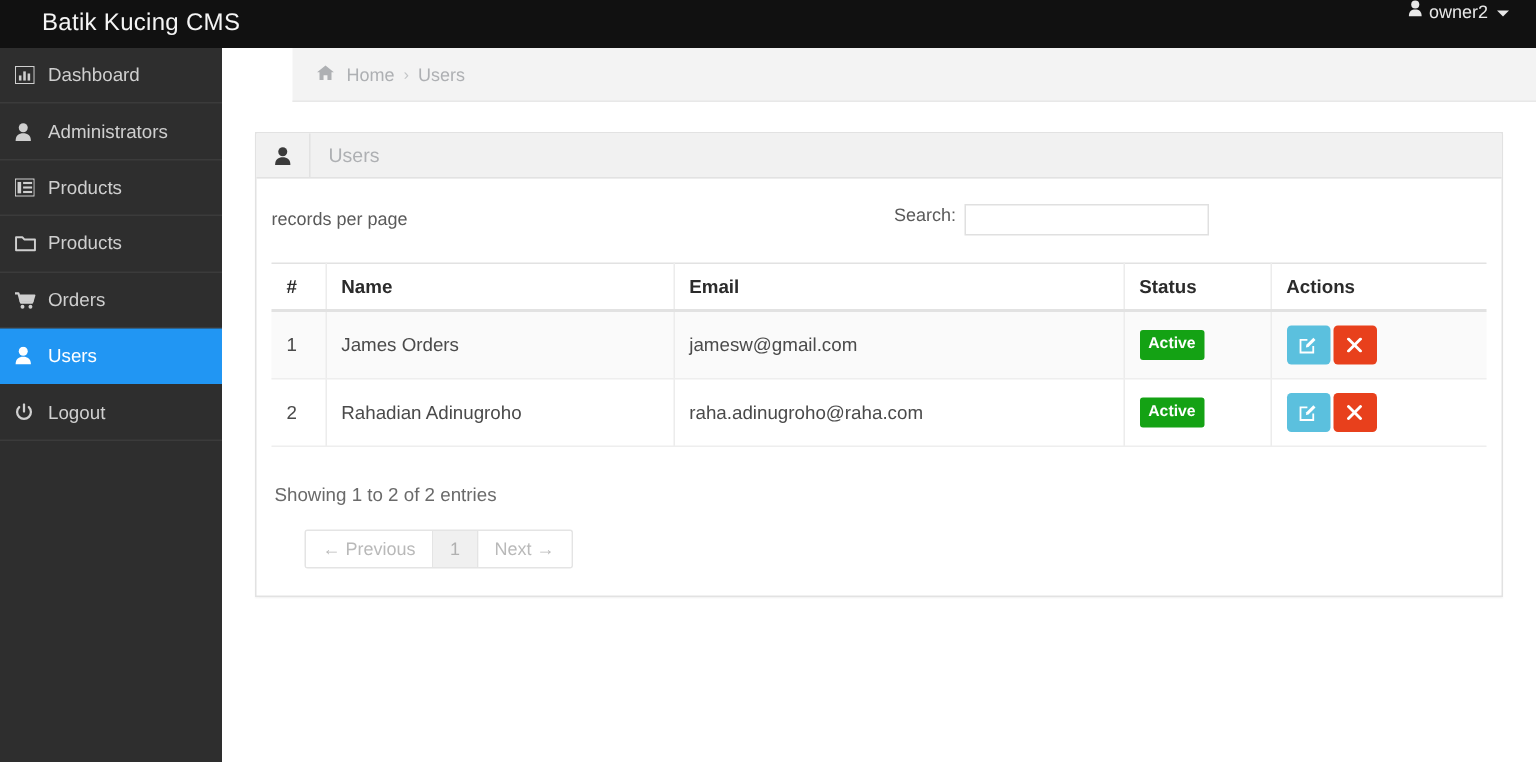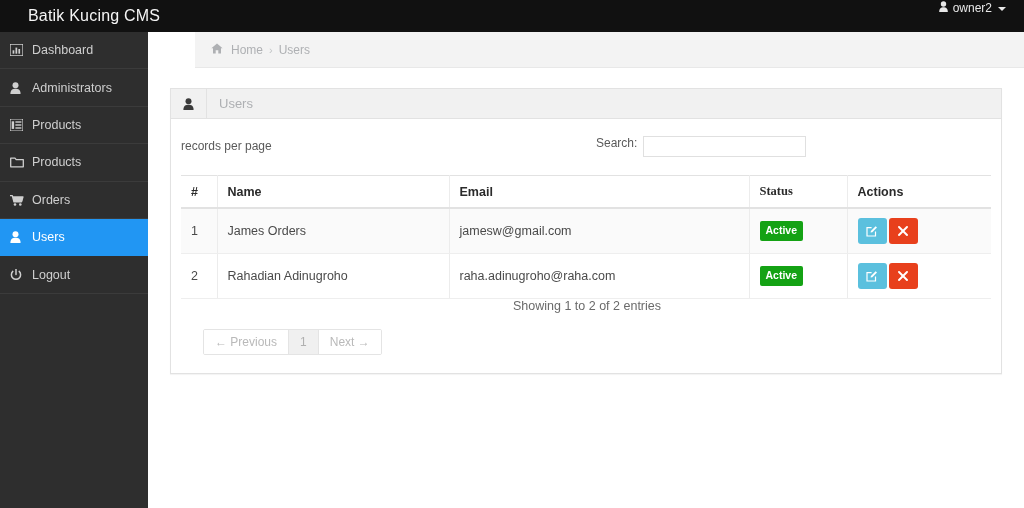--- a/index.html
+++ b/index.html
@@ -241,21 +241,21 @@
     color: #4a4a4a;
     vertical-align: middle;
   }
   table.dt td:last-child { border-right: none; }
   table.dt tbody tr.odd td { background: #fafafa; }
   table.dt tbody tr.even td { background: #ffffff; }
 
   .col-num    { width: 36px; }
   .col-name   { width: 232px; }
   .col-email  { width: 300px; }
-  .col-status { width: 98px; font-family: Liberation Serif, serif; }
+  .col-status { width: 98px; }
   .col-act    { width: auto; }
 
   .badge-active {
     display: inline-block;
     background: #14a214;
     color: #ffffff;
     font-size: 10.5px;
     font-weight: bold;
     line-height: 1;
     padding: 4px 6px 5px 6px;
@@ -274,25 +274,24 @@
     cursor: pointer;
     padding: 0;
   }
   .btn-edit { background: #5bc0de; }
   .btn-del  { background: #e8401c; }
   .btn-sq svg { display:block; }
   .btn-del .xglyph { font-size: 12px; line-height: 1; font-weight: bold; }
 
   
   .dt-info {
-    margin-top: 0;
+    margin-top: 25px;
     font-size: 12.5px;
     color: #6a6a6a;
     padding-left: 2px;
-    text-align: center;
   }
   .pagination {
     margin-top: 16px;
     margin-left: 22px;
     display: inline-flex;
     border: 1px solid #e4e4e4;
     border-radius: 2px;
     overflow: hidden;
     background: #ffffff;
     text-align: center;

